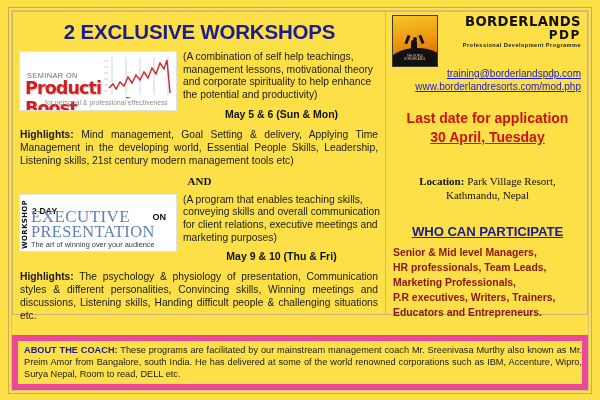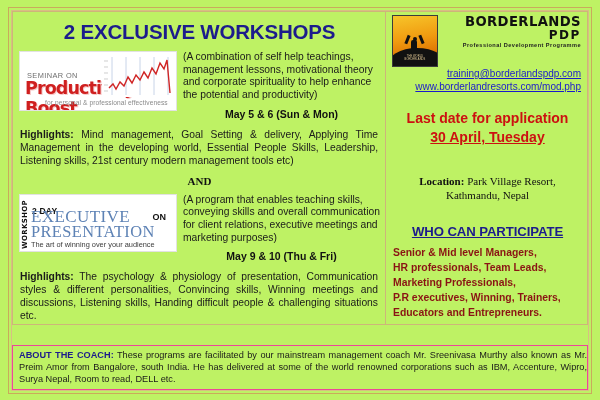--- a/index.html
+++ b/index.html
@@ -3,21 +3,21 @@
 <meta charset="utf-8">
 <style>
   html,body{margin:0;padding:0;}
   body{
     width:600px;height:400px;overflow:hidden;
     background:#fbeeb6;
     font-family:"Liberation Sans", sans-serif;
   }
   .page{
     position:relative;width:600px;height:400px;
-    background:#bef264;
+    background:#fde047;
     box-sizing:border-box;
     padding:7px 8px 6px 8px;
   }
   .outer-frame{
     position:absolute;left:8px;top:7px;right:8px;bottom:6px;
     border:1px solid #c9ab5c;
     box-sizing:border-box;
   }
   .outer-frame:after{
     content:"";position:absolute;left:2px;top:2px;right:2px;bottom:2px;
@@ -199,21 +199,21 @@
     font-size:13.2px;text-decoration:underline;
     margin-top:22px;letter-spacing:-0.1px;
   }
   .who-list{
     margin-top:7px;font-size:10.4px;font-weight:bold;
     color:#8a1414;line-height:1.43;padding-left:1px;
   }
   
   .footer{
     margin-top:20px;flex:0 0 auto;
-    border:1px solid #ec4899;
+    border:6px solid #ec4899;
     padding:3px 0 4px 6px;
     font-size:9.2px;color:#1a1a1a;line-height:1.32;
     text-align:justify;
   }
   .footer b{color:#1c1c8c;font-weight:bold;}
 </style>
 </head>
 <body>
 
 <div class="page">
@@ -315,21 +315,21 @@
             <b>Location:</b><span> Park Village Resort,</span>
           </div>
           <div>Kathmandu, Nepal</div>
         </div>
 
         <div class="who">WHO CAN PARTICIPATE</div>
         <div class="who-list">
           <div>Senior &amp; Mid level Managers,</div>
           <div>HR professionals, Team Leads,</div>
           <div>Marketing Professionals,</div>
-          <div>P.R executives, Winning, Trainers,</div>
+          <div>P.R executives, Writers, Trainers,</div>
           <div>Educators and Entrepreneurs.</div>
         </div>
 
       </div>
     </div>
 
     <div class="footer">
       <b>ABOUT THE COACH:</b><span>  These programs are facilitated by our mainstream management coach Mr. Sreenivasa Murthy also known as Mr. Preim Amor from Bangalore, south India. He has delivered at some of the world renowned corporations such as IBM,    Accenture, Wipro, Surya Nepal, Room to read, DELL etc.</span>
     </div>
 

